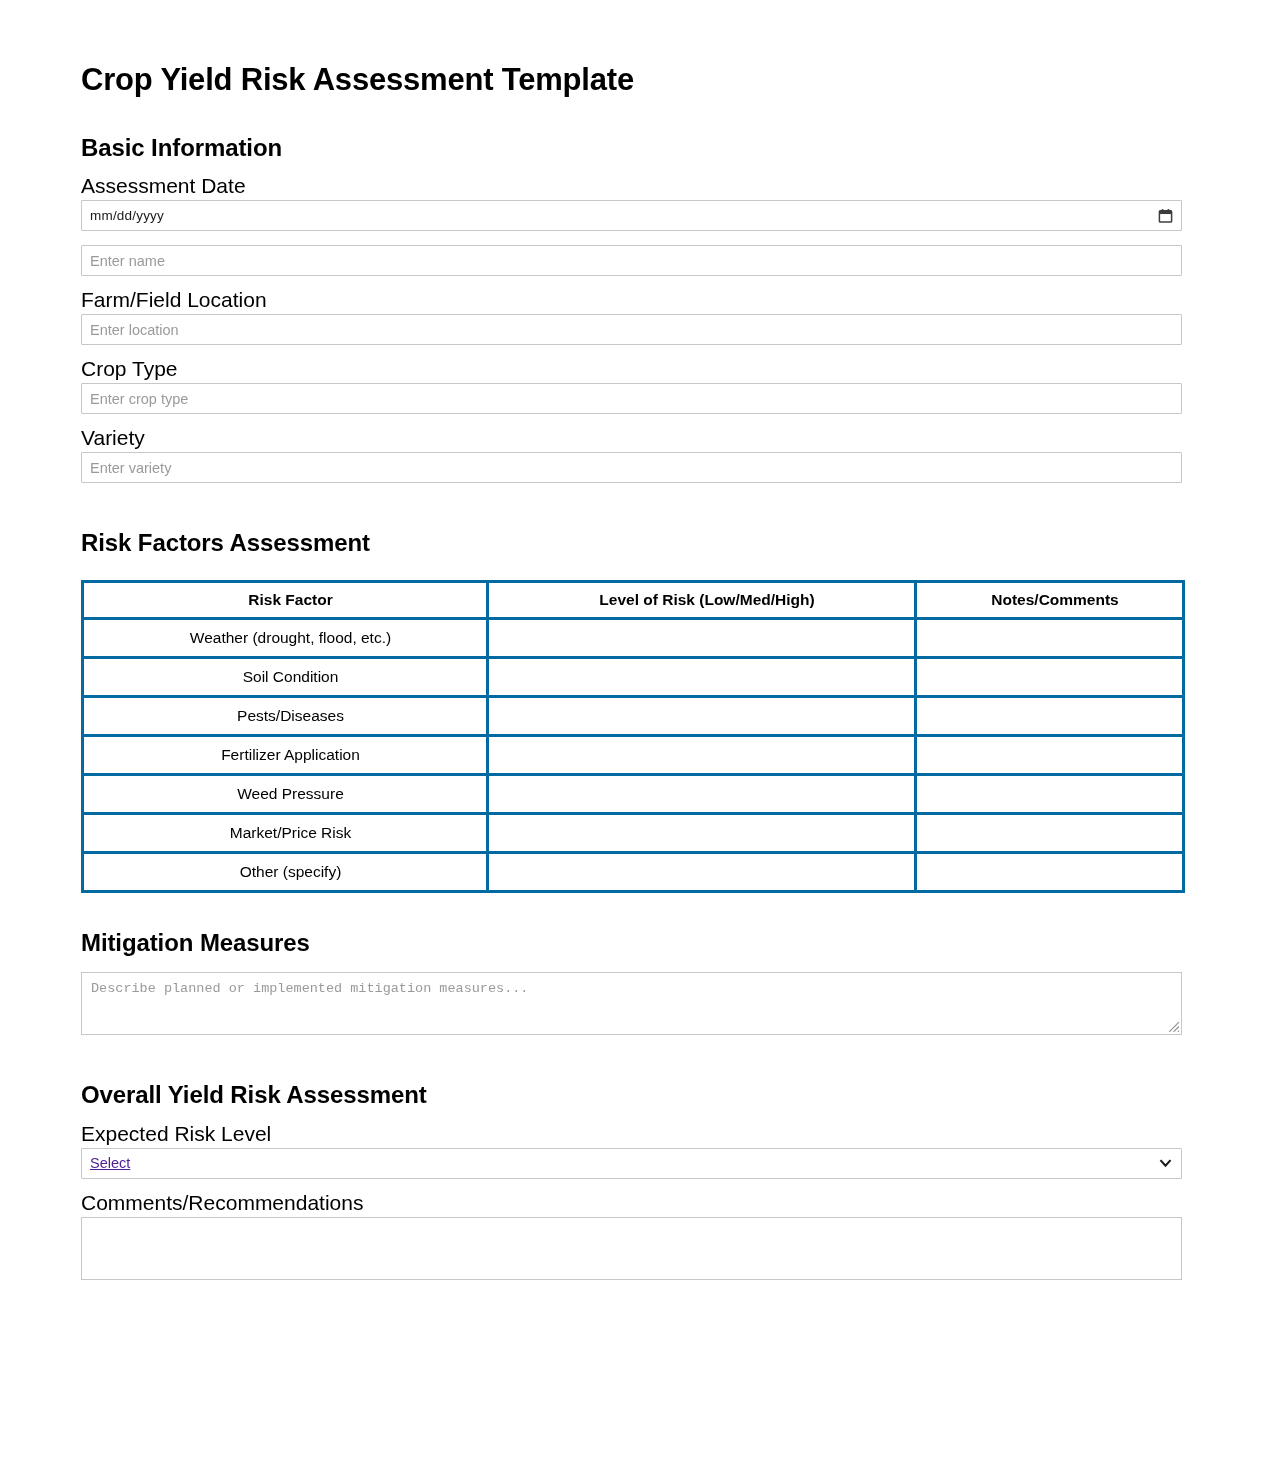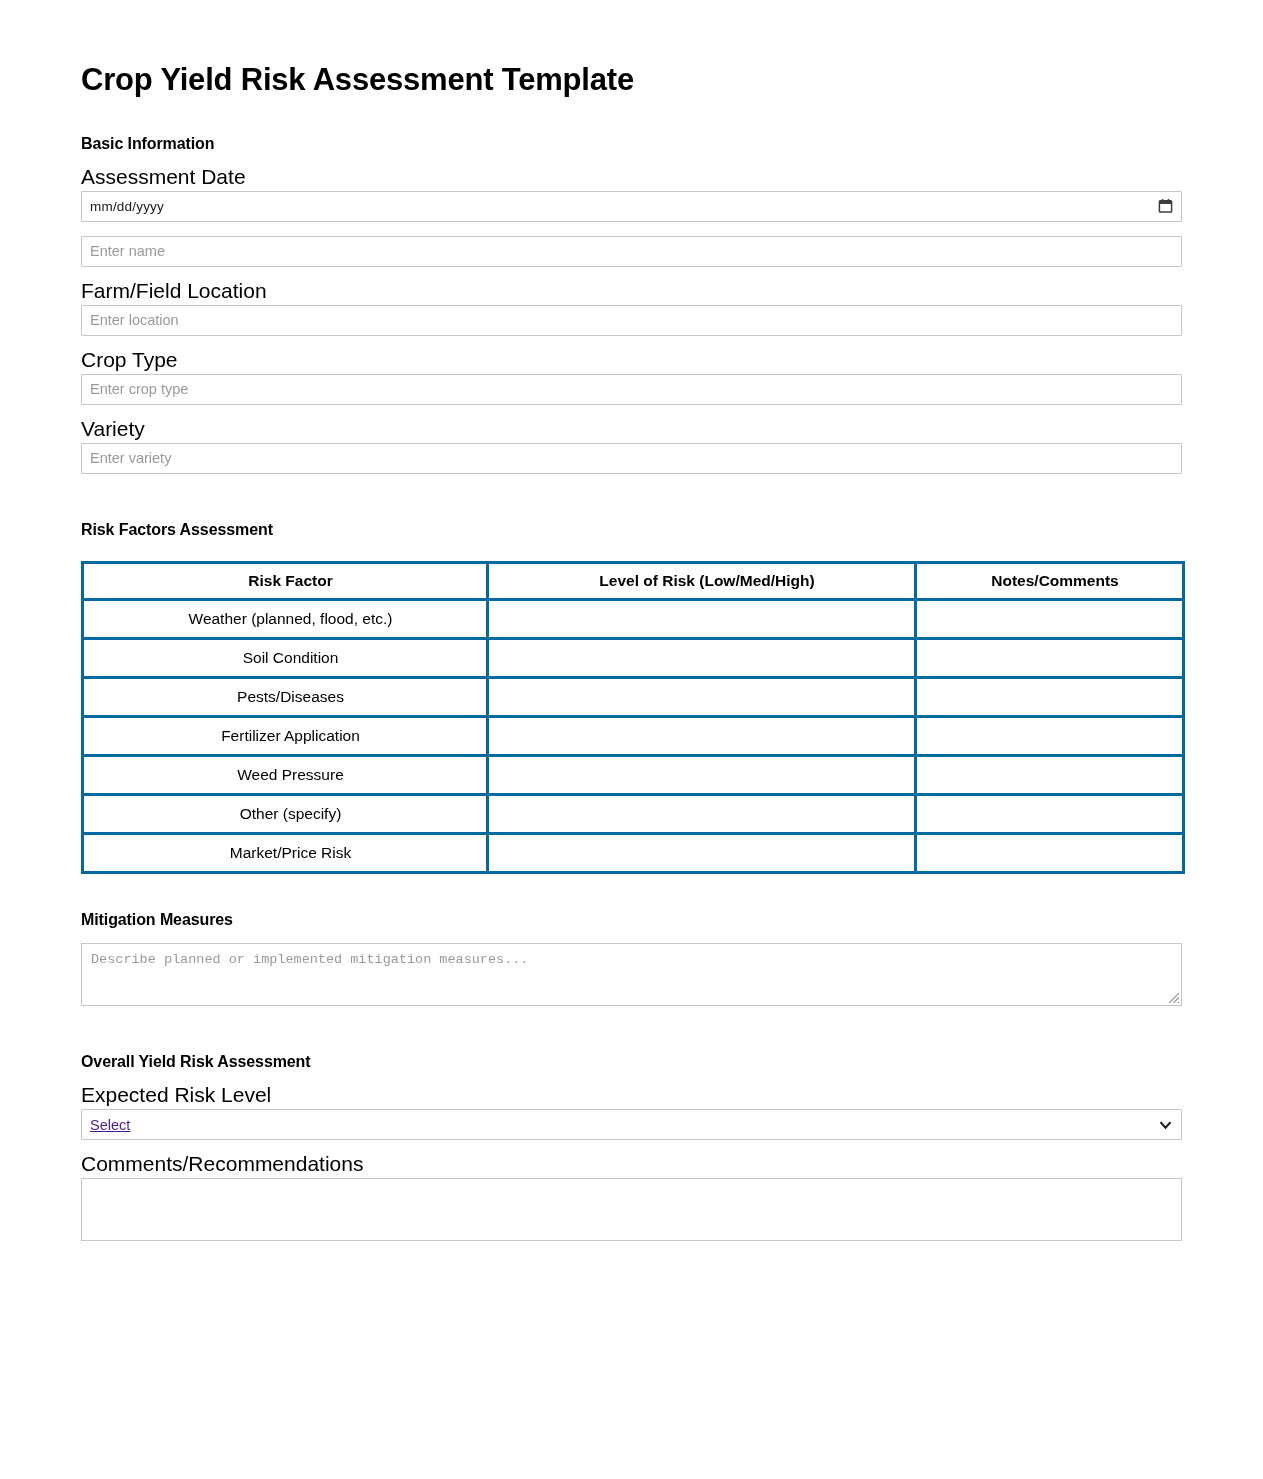--- a/index.html
+++ b/index.html
@@ -25,21 +25,21 @@
   }
 
   h1.page-title {
     font-size: 31px;
     line-height: 1.15;
     font-weight: bold;
     margin: 0 0 0 0;
     letter-spacing: -0.2px;
   }
   h2.section-title {
-    font-size: 16px;
+    font-size: 24px;
     line-height: 1.2;
     font-weight: bold;
     margin: 36px 0 0 0;
     letter-spacing: -0.1px;
   }
   h2.section-title.tight {
     margin-top: 46px;
   }
 
   .field {
@@ -216,21 +216,21 @@
       </colgroup>
       <thead>
         <tr>
           <th>Risk Factor</th>
           <th>Level of Risk (Low/Med/High)</th>
           <th>Notes/Comments</th>
         </tr>
       </thead>
       <tbody>
         <tr>
-          <td>Weather (planned, flood, etc.)</td>
+          <td>Weather (drought, flood, etc.)</td>
           <td></td>
           <td></td>
         </tr>
         <tr>
           <td>Soil Condition</td>
           <td></td>
           <td></td>
         </tr>
         <tr>
           <td>Pests/Diseases</td>
@@ -241,26 +241,26 @@
           <td>Fertilizer Application</td>
           <td></td>
           <td></td>
         </tr>
         <tr>
           <td>Weed Pressure</td>
           <td></td>
           <td></td>
         </tr>
         <tr>
+          <td>Market/Price Risk</td>
+          <td></td>
+          <td></td>
+        </tr>
+        <tr>
           <td>Other (specify)</td>
-          <td></td>
-          <td></td>
-        </tr>
-        <tr>
-          <td>Market/Price Risk</td>
           <td></td>
           <td></td>
         </tr>
       </tbody>
     </table>
 
     <h2 class="section-title">Mitigation Measures</h2>
 
     <div class="field">
       <div class="textarea-ctl">

